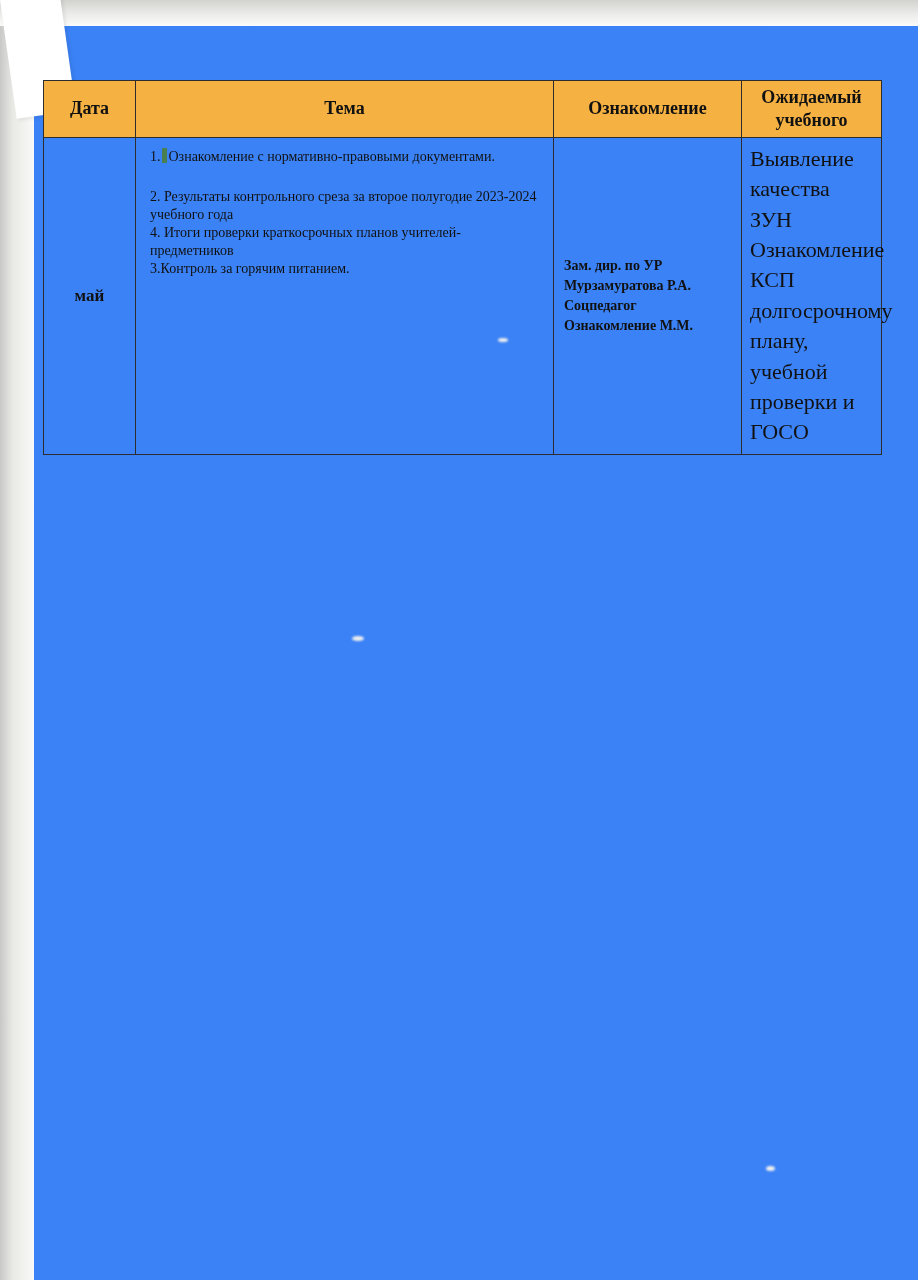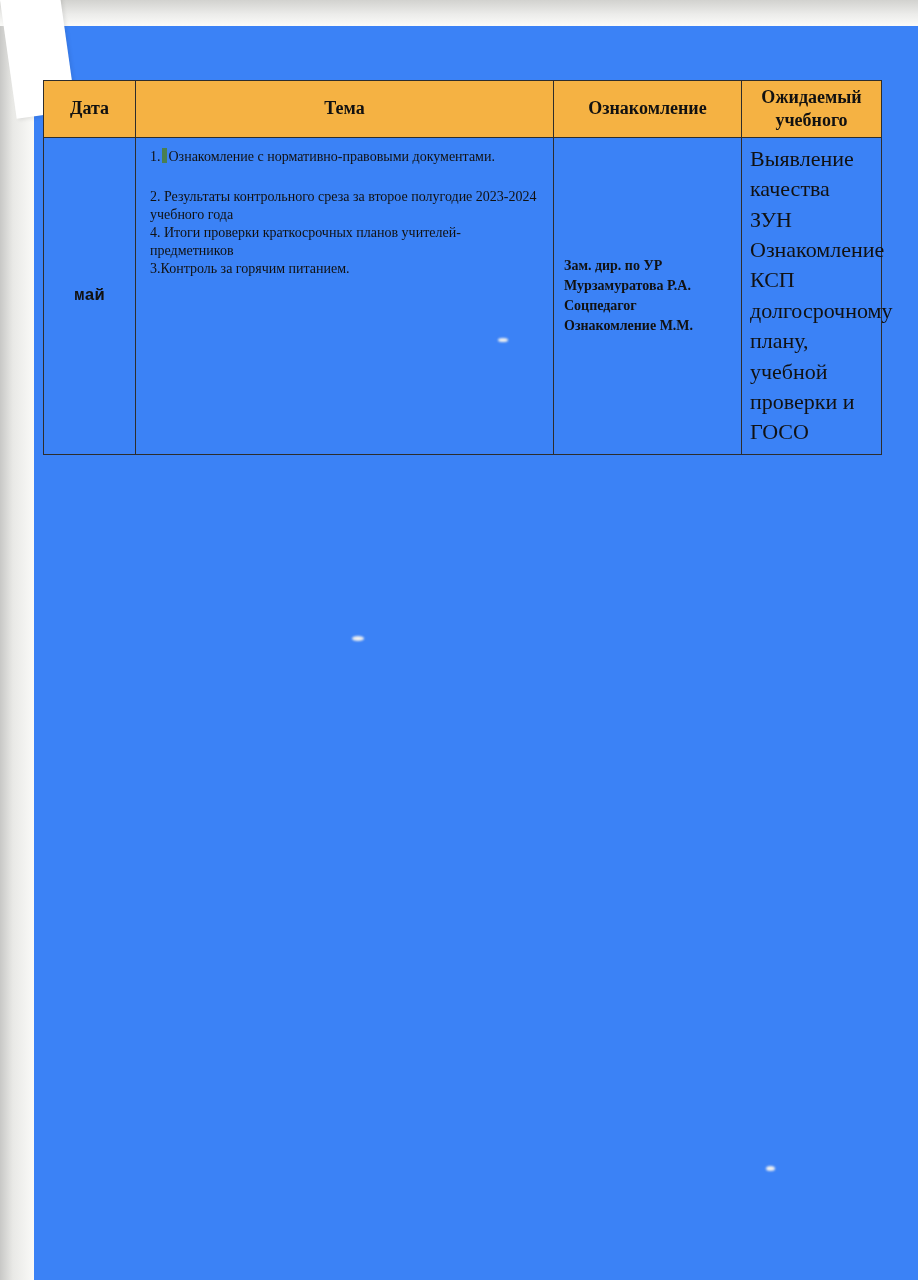--- a/index.html
+++ b/index.html
@@ -88,21 +88,20 @@
   col.c-date { width: 92px; }
   col.c-topic { width: 418px; }
   col.c-resp  { width: 188px; }
   col.c-result{ width: 140px; }
 
   td.cell-date {
     text-align: center;
     vertical-align: middle;
     font-weight: bold;
     font-size: 17px;
-    font-family: Liberation Mono, monospace;
   }
   td.cell-topic { padding: 10px 12px 10px 14px; }
   td.cell-resp {
     vertical-align: middle;
     padding-left: 10px;
     line-height: 1.42;
   }
   td.cell-result {
     vertical-align: top;
     line-height: 1.38;

